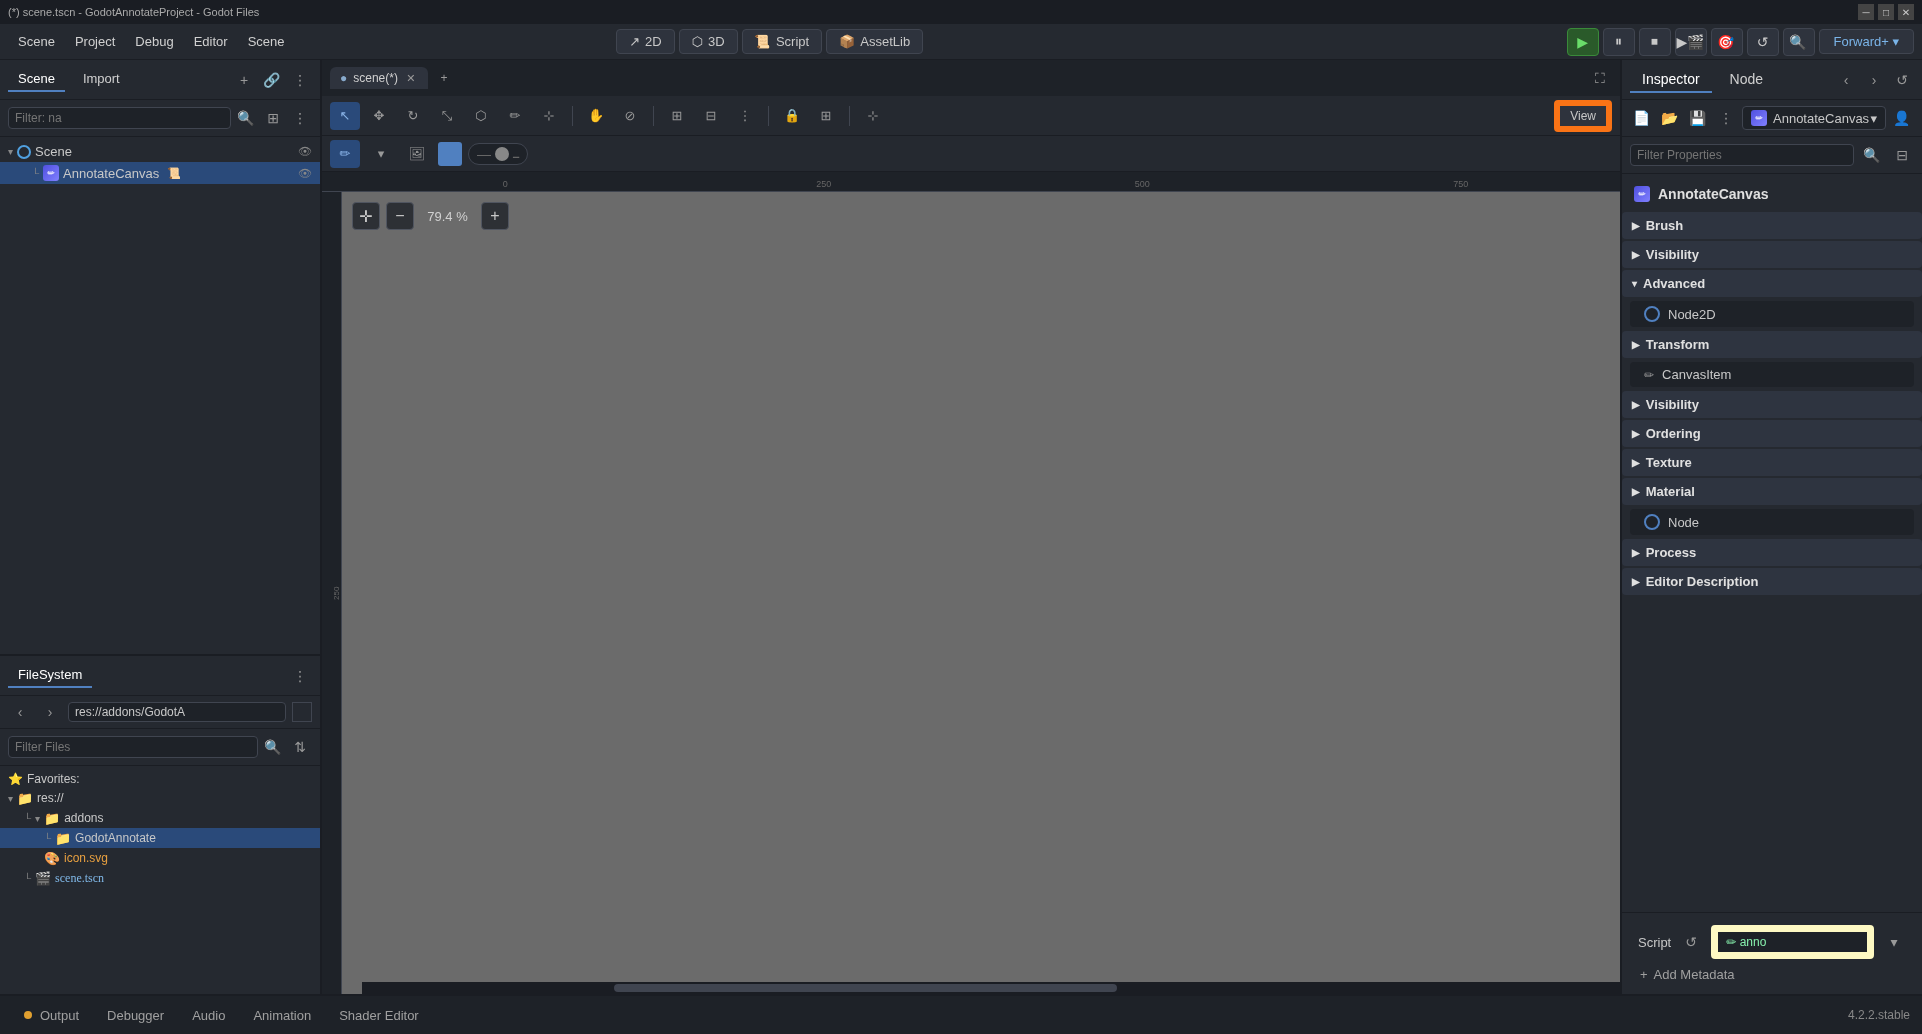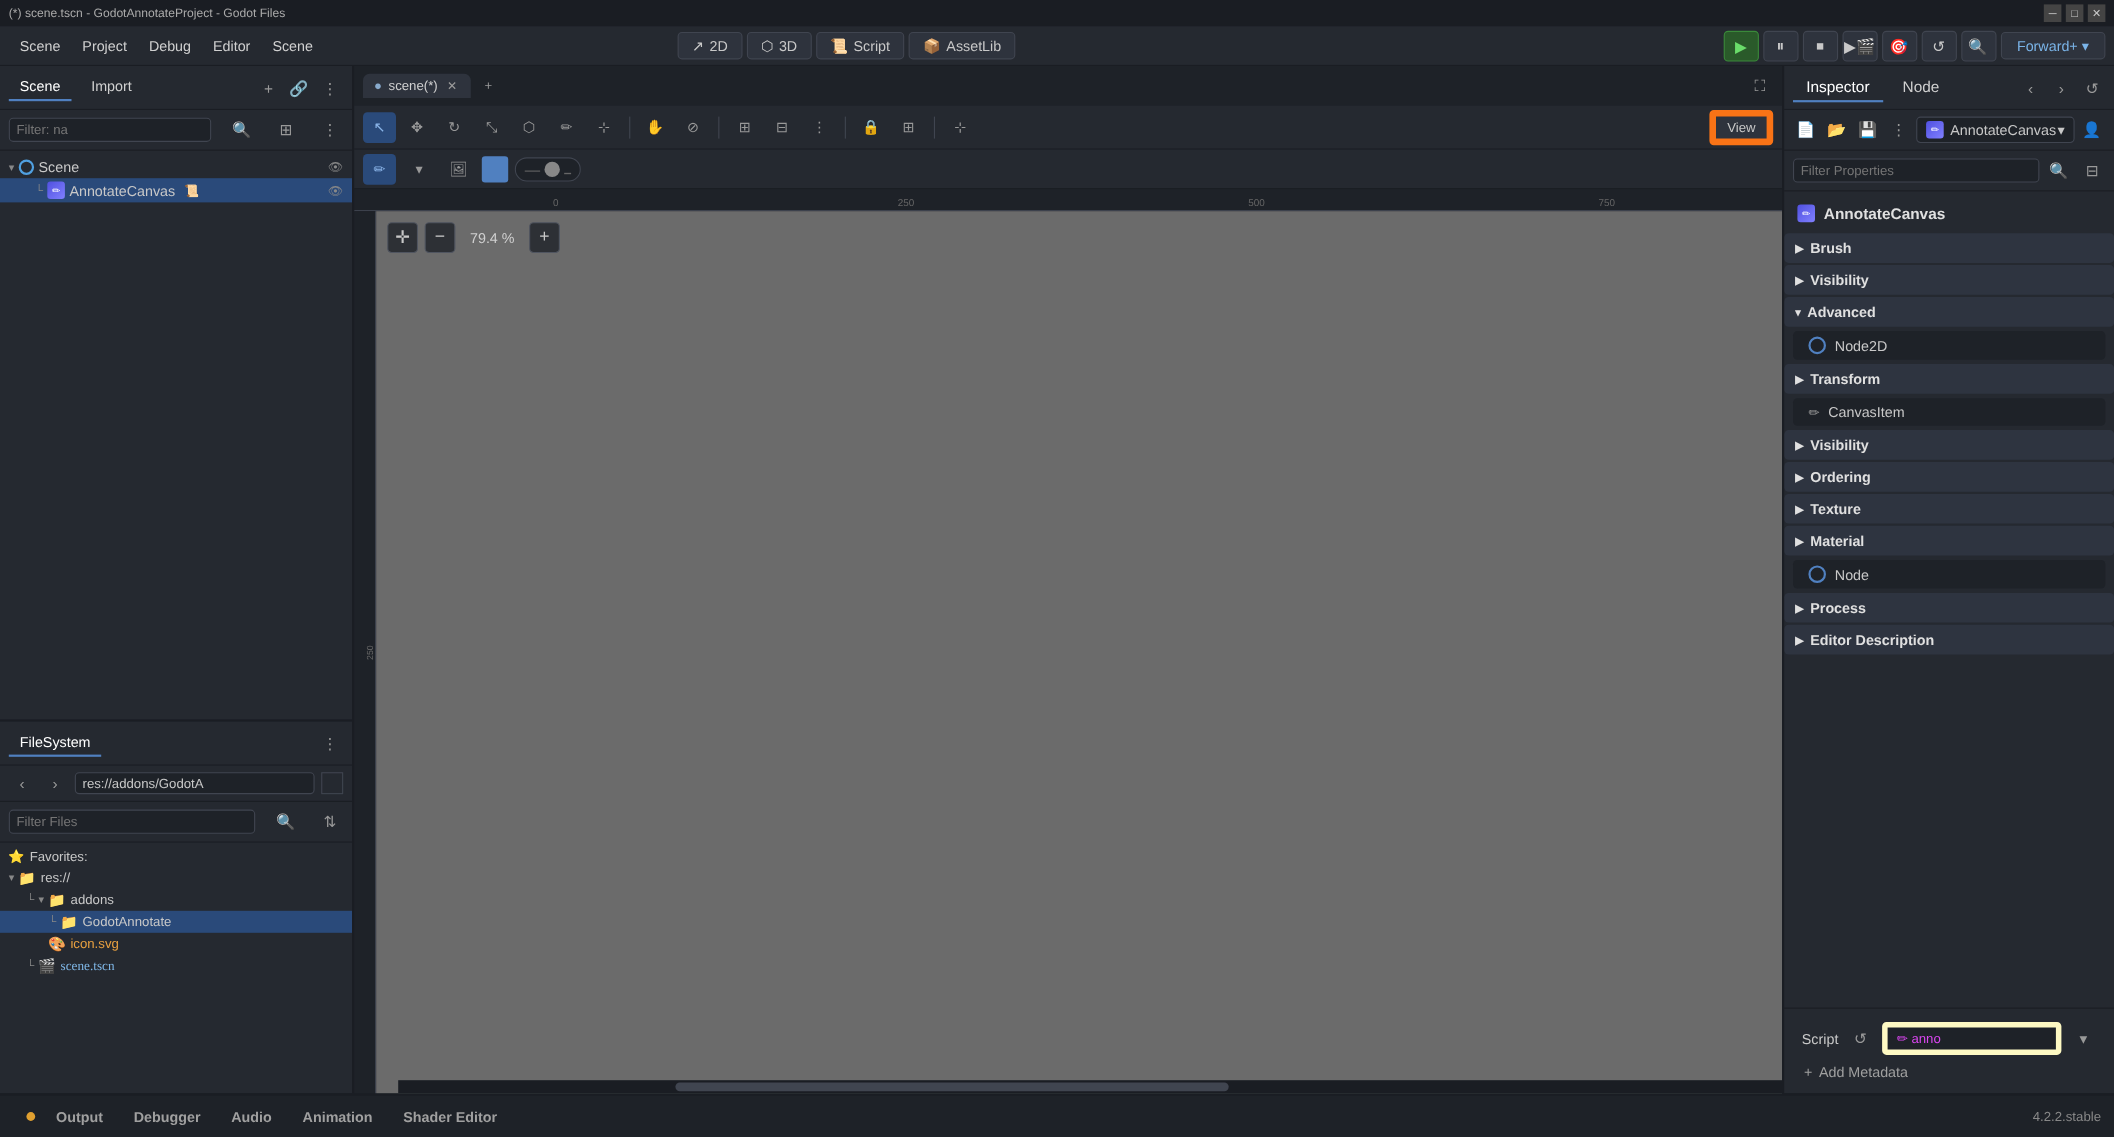--- a/index.html
+++ b/index.html
@@ -153,21 +153,21 @@
       display: flex;
       align-items: center;
       justify-content: center;
       border-radius: 3px;
       font-size: 14px;
     }
     .filter-bar {
       display: flex;
       align-items: center;
       padding: 6px 8px;
-      gap: 16px;
+      gap: 3px;
       border-bottom: 1px solid #1a1d23;
     }
     .filter-input {
       flex: 1;
       background: #1e2228;
       border: 1px solid #404550;
       border-radius: 4px;
       color: #c8c8c8;
       padding: 3px 6px;
       font-size: 12px;
@@ -420,22 +420,21 @@
       border-top: 2px solid #1a1d23;
       flex-shrink: 0;
     }
     .bottom-tab {
       padding: 4px 12px;
       cursor: pointer;
       font-size: 13px;
       color: #a0a0a0;
       display: flex;
       align-items: center;
-      gap: 19px;
-      font-weight: bold;
+      gap: 8px;
     }
     .bottom-tab .dot {
       width: 8px;
       height: 8px;
       border-radius: 50%;
       background: #e0a030;
     }
     .bottom-right {
       margin-left: auto;
       color: #888;
@@ -567,25 +566,25 @@
       display: flex;
       align-items: center;
       padding: 4px 8px;
       gap: 8px;
       font-size: 13px;
       color: #c8c8c8;
     }
     .script-selector {
       flex: 1;
       background: #1e2228;
-      border: 5px solid #fef9c3;
+      border: 7px solid #fef9c3;
       border-radius: 4px;
       padding: 3px 8px;
       font-size: 12px;
-      color: #d946ef;
+      color: #86efac;
       cursor: pointer;
     }
     .add-meta-btn {
       display: flex;
       align-items: center;
       padding: 4px 10px;
       gap: 6px;
       cursor: pointer;
       font-size: 13px;
       color: #a0a0a0;

